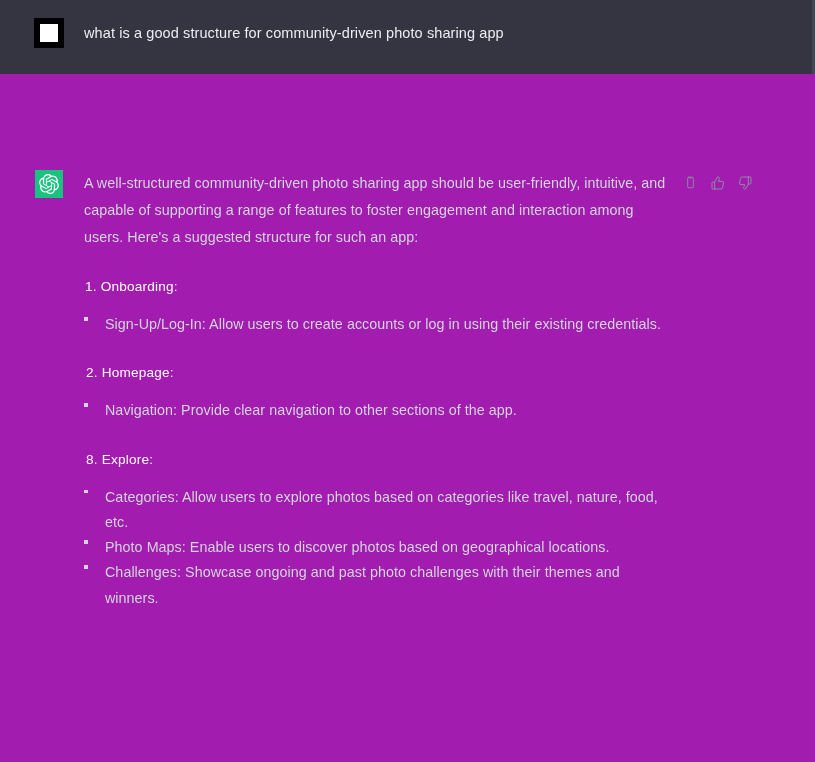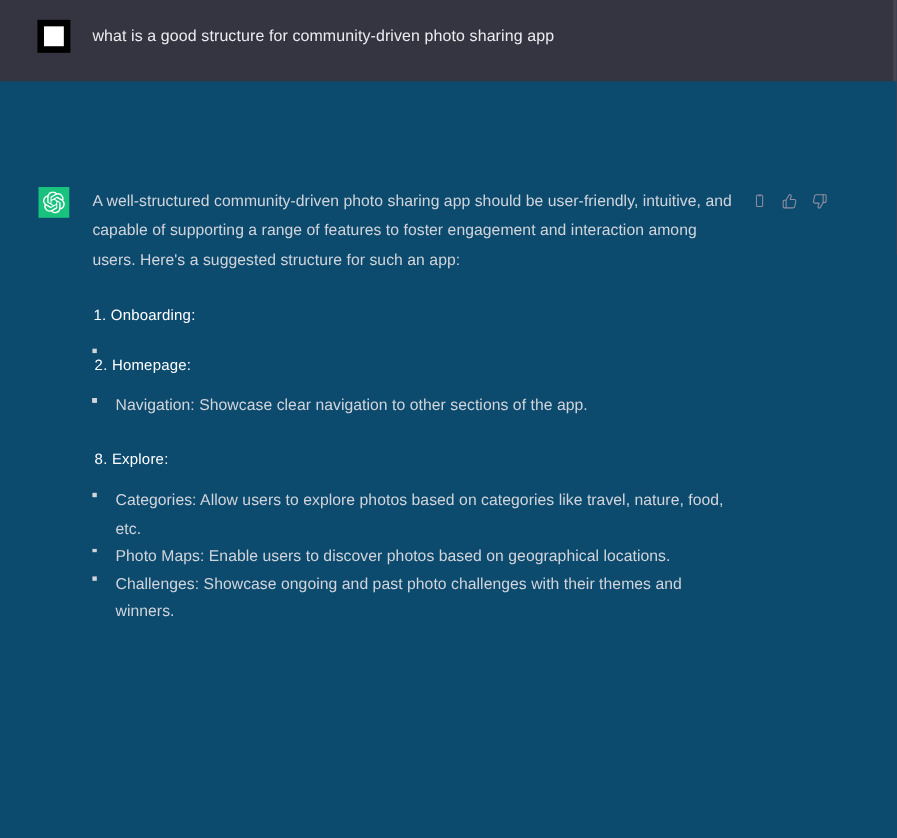--- a/index.html
+++ b/index.html
@@ -36,21 +36,21 @@
     
     content: "";
     position: absolute;
     top: 0;
     right: 0;
     width: 3px;
     height: 100%;
     background: #444654;
   }
   .msg-row.assistant {
-    background: #0c4a6e;
+    background: #a21caf;
     min-height: 688px;
   }
 
   
   .avatar {
     position: absolute;
     left: 34px;
     width: 30px;
     height: 30px;
     box-sizing: border-box;
@@ -205,34 +205,35 @@
     </div>
 
     <div class="assistant-body">
 
       <p class="para">A well-structured community-driven photo sharing app should be user-friendly, intuitive, and capable of supporting a range of features to foster engagement and interaction among users. Here's a suggested structure for such an app:</p>
 
       <div class="section-head">1. Onboarding:</div>
       <ul class="bullets">
         <li>
           <span class="dot"></span>
+          <span>Sign-Up/Log-In: Allow users to create accounts or log in using their existing credentials.</span>
         </li>
       </ul>
 
       <div class="section-head indented">2. Homepage:</div>
       <ul class="bullets">
         <li>
           <span class="dot"></span>
         </li>
         <li>
           <span class="dot"></span>
         </li>
         <li>
           <span class="dot"></span>
-          <span>Navigation: Showcase clear navigation to other sections of the app.</span>
+          <span>Navigation: Provide clear navigation to other sections of the app.</span>
         </li>
       </ul>
 
       <div class="section-head indented">8. Explore:</div>
       <ul class="bullets">
         <li>
           <span class="dot"></span>
           <span>Categories: Allow users to explore photos based on categories like travel, nature, food, etc.</span>
         </li>
         <li>

